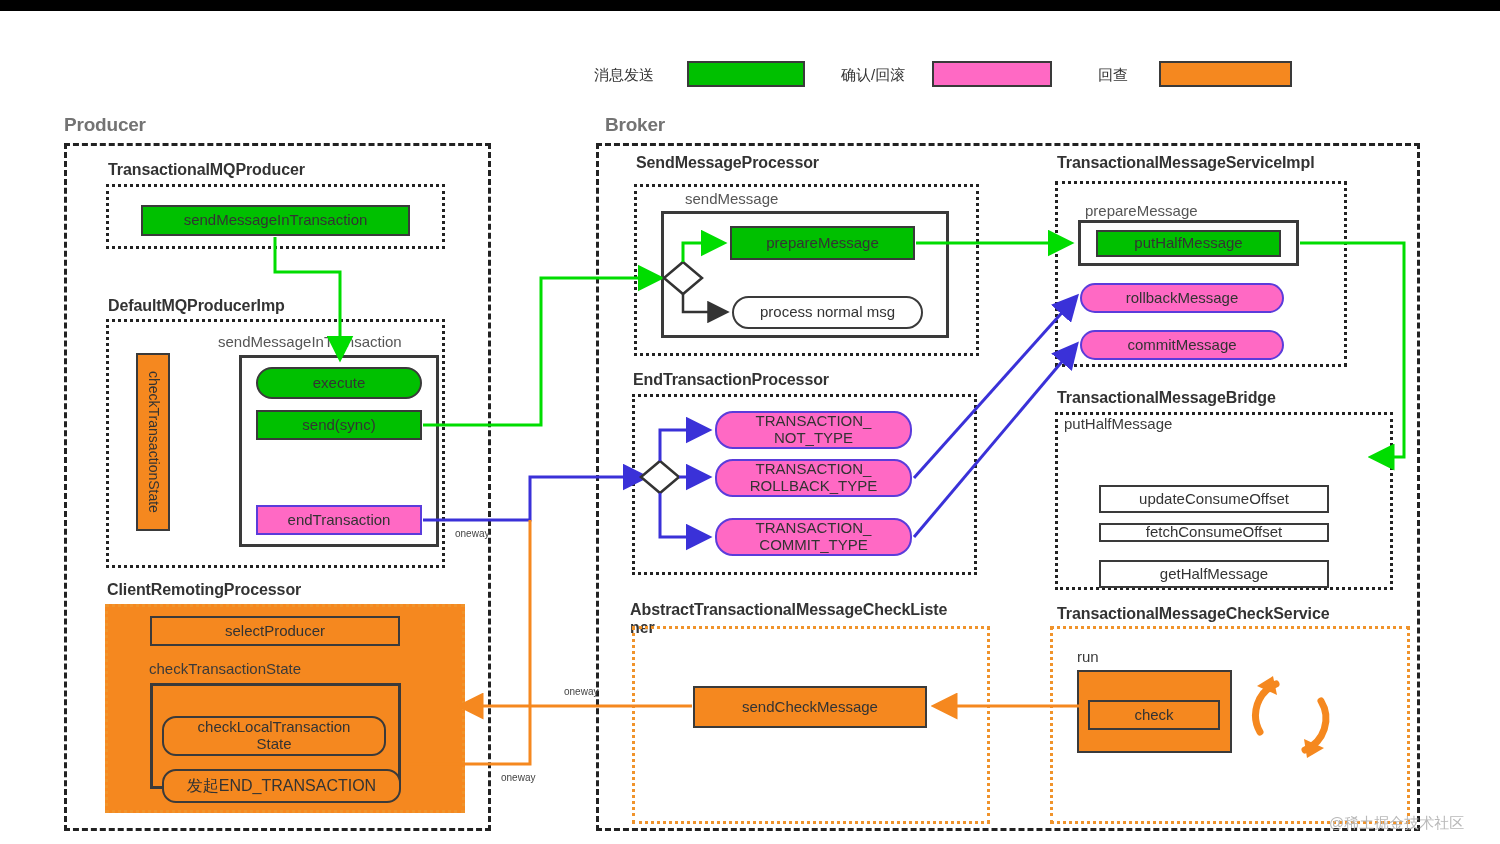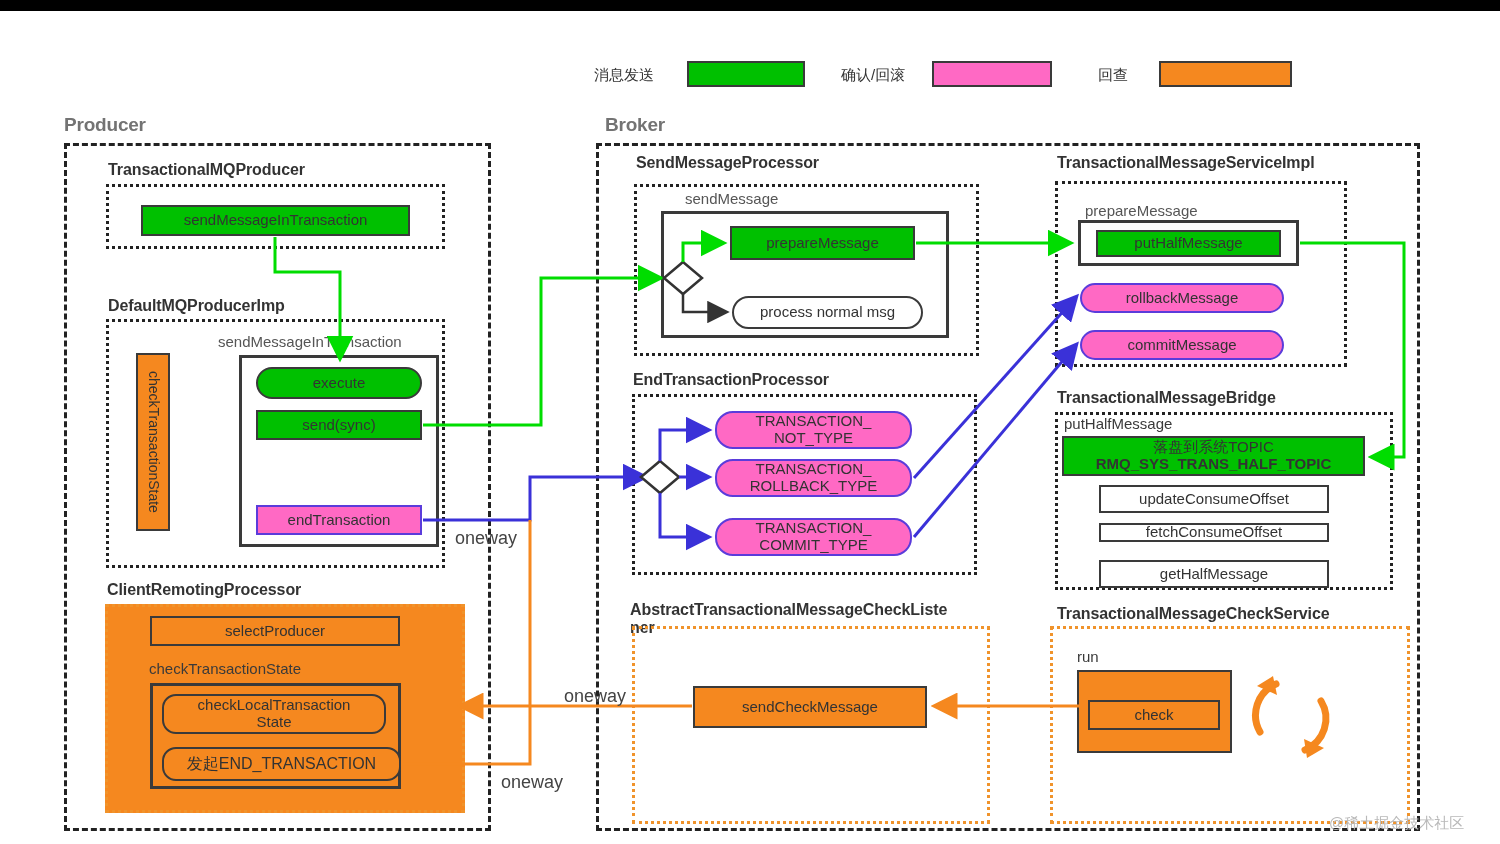--- a/index.html
+++ b/index.html
@@ -32,27 +32,27 @@
   
   .node {
     display:flex; align-items:center; justify-content:center; text-align:center;
     font-size:15px; color:#333; line-height:1.12;
   }
   .green  { background:#00c000; border:2px solid #3a3a3a; }
   .pink   { background:#ff69c4; border:2px solid #5b3cdb; }
   .orange { background:#f5881f; border:2px solid #3a3a3a; }
   .white  { background:#fff;    border:2px solid #3a3a3a; }
   .round  { border-radius:18px; }
-  .round-sm{ border-radius:14px; }
+  .round-sm{ border-radius:14px;margin-top:22px; }
   .vert   { writing-mode:vertical-rl; }
 
   .wm { position:absolute; font-size:15px; color:#b9b9b9; }
 
   svg.overlay { position:absolute; left:0; top:0; width:1500px; height:844px; pointer-events:none; }
-  .lbl-oneway { font-size:18px; color:#444; background:transparent; }
+  .lbl-oneway { font-size:10px; color:#444; background:transparent; }
 </style>
 </head>
 <body>
 
 <div class="topbar"></div>
 
 <div class="canvas">
 
   <div class="abs" style="left:594px; top:60px; width:720px; height:32px;">
     <div class="abs legend-label" style="left:0px; top:6px;">消息发送</div>
@@ -126,24 +126,20 @@
   <div class="abs dotted-box" style="left:1055px; top:181px; width:292px; height:186px;"></div>
   <div class="abs sub-label" style="left:1085px; top:202px;">prepareMessage</div>
   <div class="abs solid-box-tr" style="left:1078px; top:220px; width:221px; height:46px;"></div>
   <div class="abs node green" style="left:1096px; top:230px; width:185px; height:27px;">putHalfMessage</div>
   <div class="abs node pink round" style="left:1080px; top:283px; width:204px; height:30px;">rollbackMessage</div>
   <div class="abs node pink round" style="left:1080px; top:330px; width:204px; height:30px;">commitMessage</div>
 
   <div class="abs sec-title" style="left:1057px; top:389px;">TransactionalMessageBridge</div>
   <div class="abs dotted-box" style="left:1055px; top:412px; width:338px; height:178px;"></div>
   <div class="abs sub-label" style="left:1064px; top:415px; color:#3a3a3a;">putHalfMessage</div>
-  <div class="abs node green" style="left:1062px; top:436px; width:303px; height:40px; flex-direction:column; font-weight:bold;">
-    <span style="font-weight:400;">落盘到系统TOPIC</span>
-    <span style="font-weight:bold;">RMQ_SYS_TRANS_HALF_TOPIC</span>
-  </div>
   <div class="abs node white" style="left:1099px; top:485px; width:230px; height:28px;">updateConsumeOffset</div>
   <div class="abs node white" style="left:1099px; top:523px; width:230px; height:19px;">fetchConsumeOffset</div>
   <div class="abs node white" style="left:1099px; top:560px; width:230px; height:28px;">getHalfMessage</div>
 
   <div class="abs sec-title" style="left:630px; top:601px; width:410px; line-height:1.15;">
     <span>AbstractTransactionalMessageCheckListe</span><br>
     <span>ner</span>
   </div>
   <div class="abs dotted-orange" style="left:632px; top:626px; width:358px; height:198px;"></div>
   <div class="abs node orange" style="left:693px; top:686px; width:234px; height:42px;">sendCheckMessage</div>

